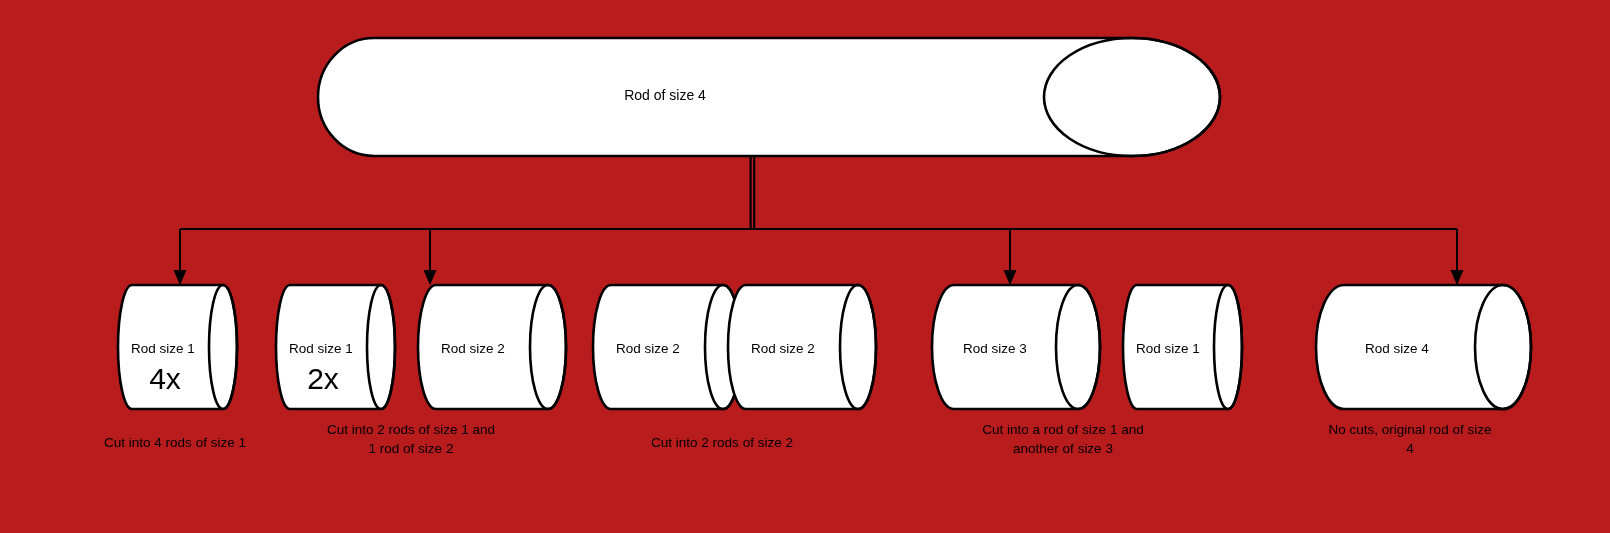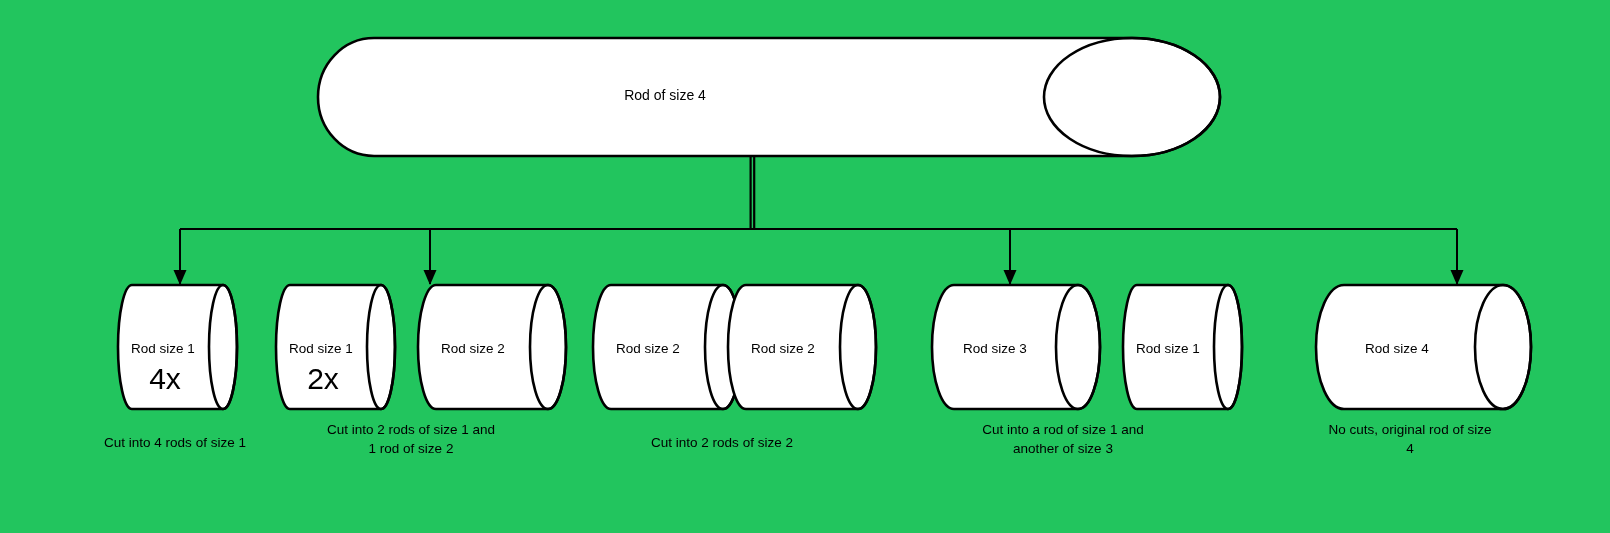--- a/index.html
+++ b/index.html
@@ -8,21 +8,21 @@
     background: #ffffff;
   }
   body {
     font-family: "Liberation Sans", sans-serif;
     color: #000000;
   }
   #canvas {
     position: relative;
     width: 1610px;
     height: 533px;
-    background: #22c55e;
+    background: #b91c1c;
     overflow: hidden;
   }
   svg#diagram {
     position: absolute;
     left: 0;
     top: 0;
     width: 1610px;
     height: 533px;
   }
   .shape-stroke {

